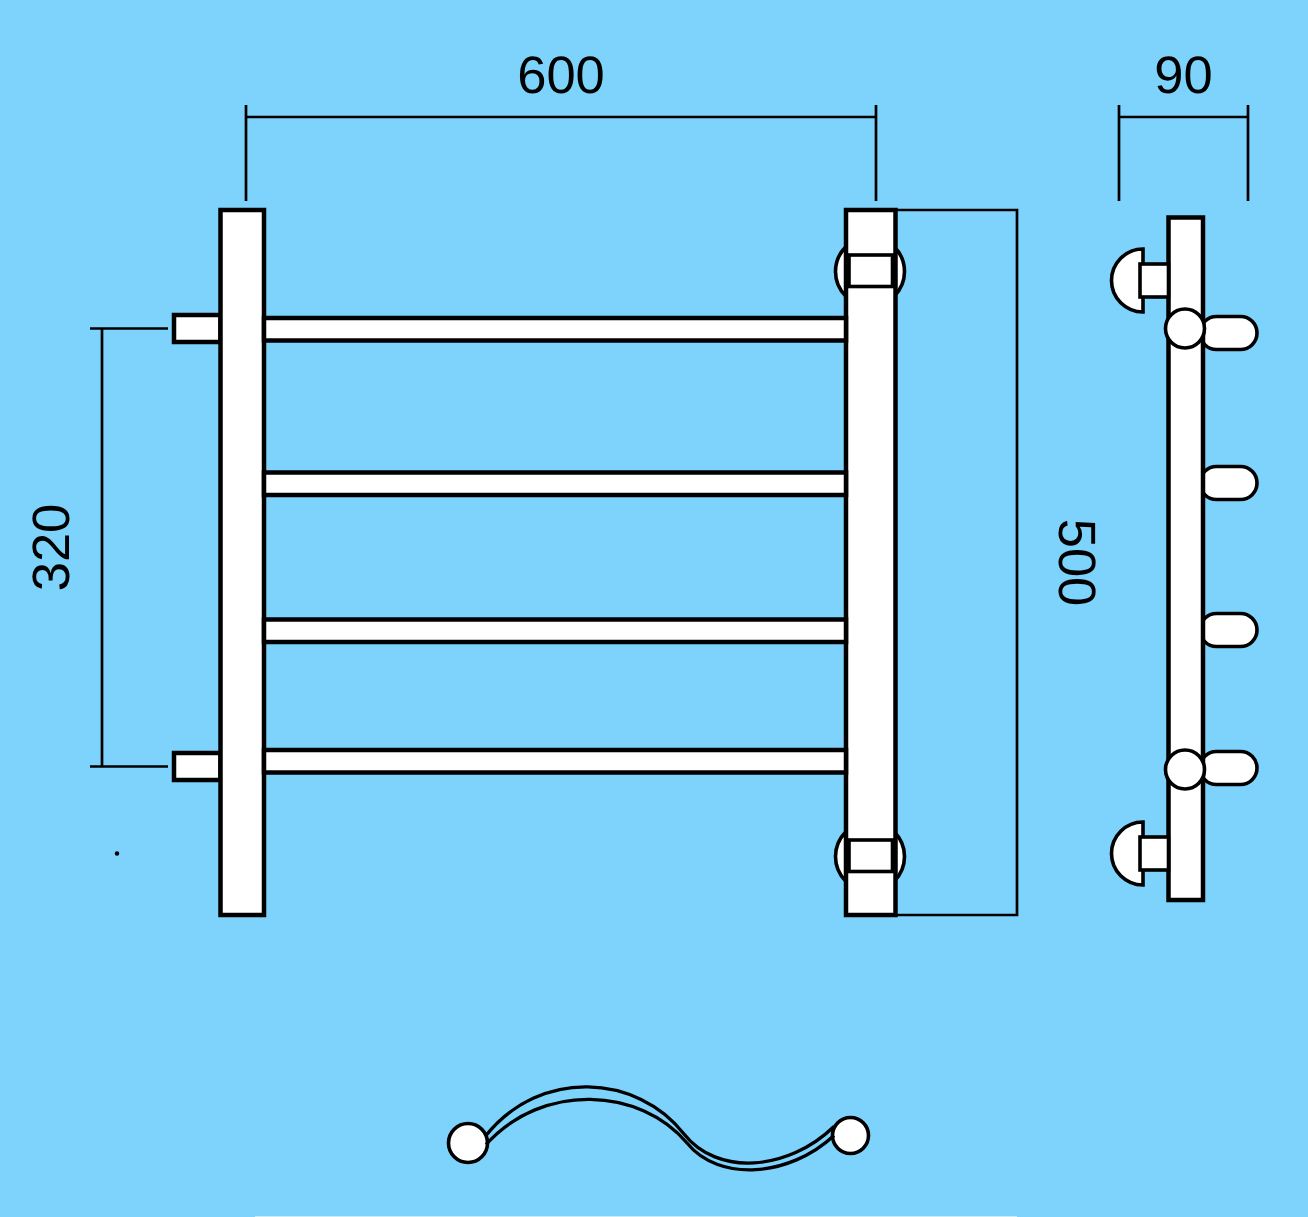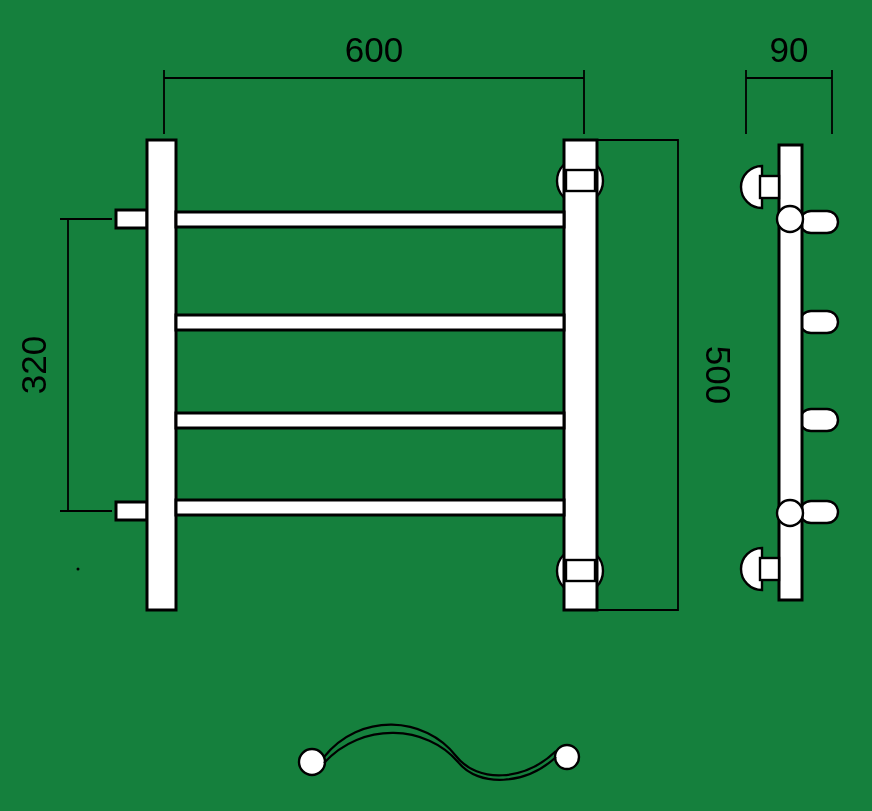--- a/index.html
+++ b/index.html
@@ -4,21 +4,21 @@
 <style>
   html, body {
     margin: 0;
     padding: 0;
     background: #ffffff;
   }
   .canvas {
     position: relative;
     width: 872px;
     height: 811px;
-    background: #15803d;
+    background: #7dd3fc;
     overflow: hidden;
   }
   svg {
     display: block;
   }
   .obj {
     fill: #ffffff;
     stroke: #000000;
     stroke-width: 3;
   }

